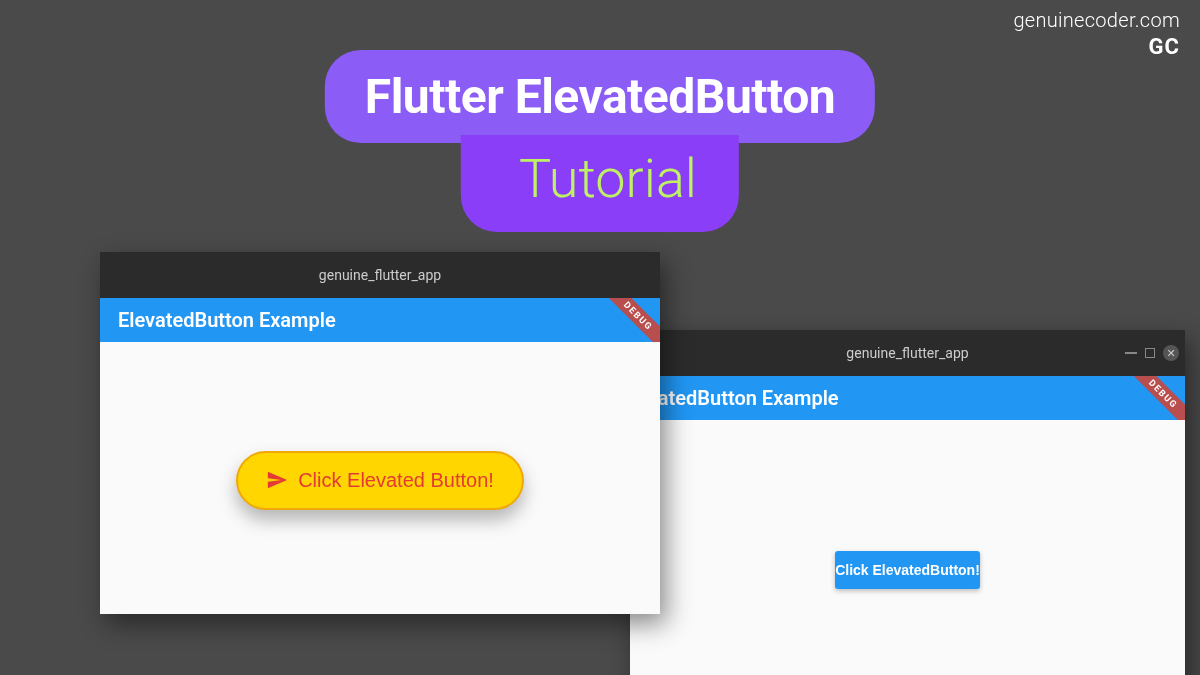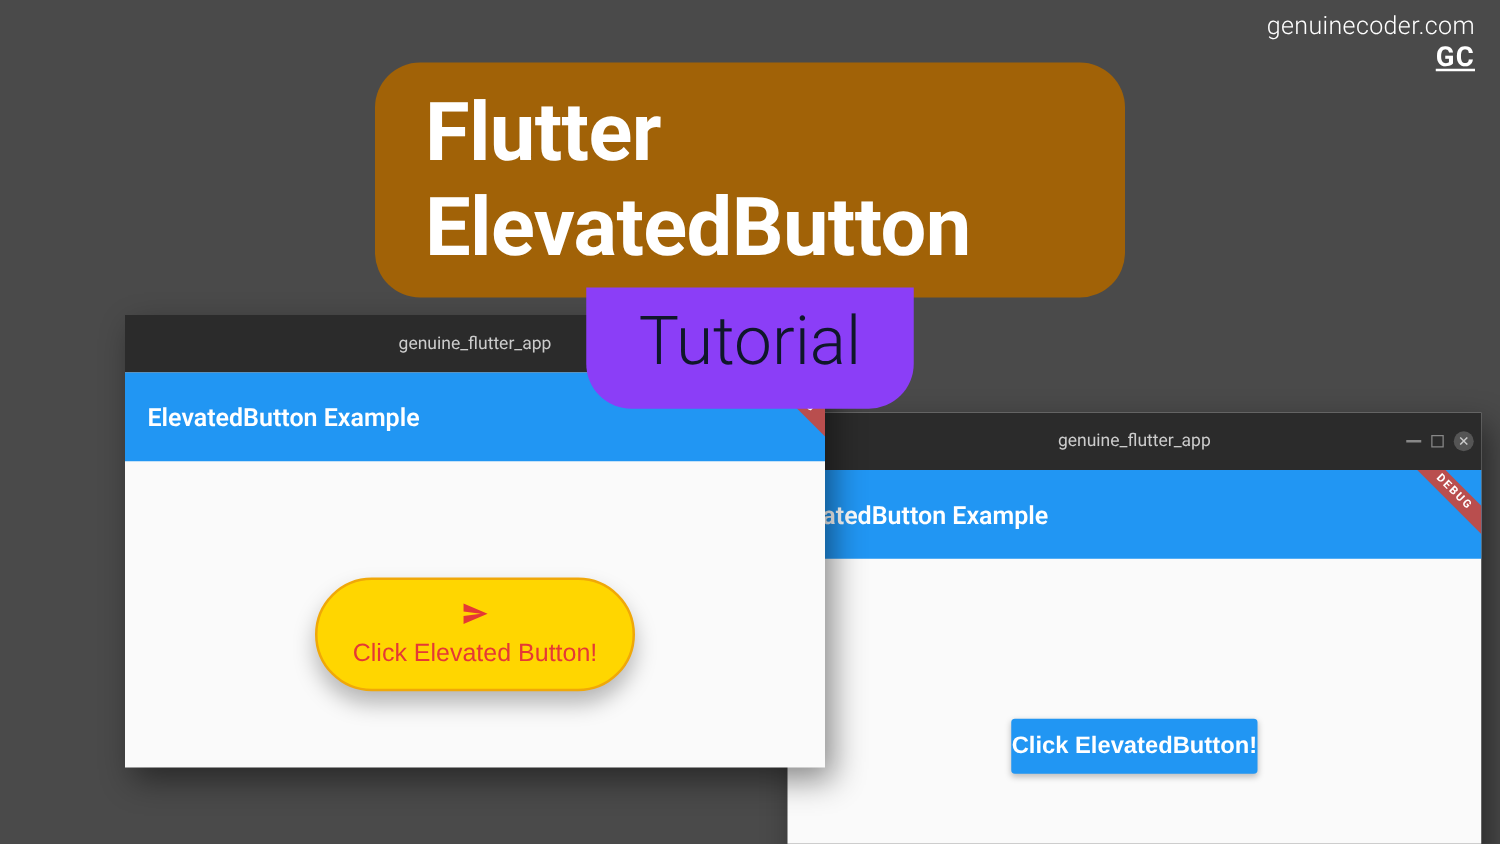--- a/index.html
+++ b/index.html
@@ -25,47 +25,46 @@
     .watermark-url {
       font-size: 20px;
       font-weight: 300;
       letter-spacing: 0.3px;
     }
     .watermark-logo {
       font-size: 22px;
       font-weight: 700;
       letter-spacing: 1px;
       margin-top: 2px;
-      text-decoration: underline;
     }
     .title-block {
       position: absolute;
       top: 50px;
       left: 50%;
       transform: translateX(-50%);
       display: flex;
       flex-direction: column;
       align-items: center;
       z-index: 20;
     }
     .title-line1 {
-      background: #a16207;
-      color: #fff;
-      font-size: 65px;
+      background: #8b5cf6;
+      color: #fff;
+      font-size: 48px;
       font-weight: 700;
       padding: 18px 40px;
       border-radius: 36px;
       letter-spacing: -0.5px;
     }
     .title-line2 {
       background: #8b3ef7;
-      color: #0f172a;
+      color: #bef264;
       font-size: 54px;
       font-weight: 300;
-      padding: 12px 42px 22px 42px;
+      padding: 12px 42px 22px 58px;
       border-radius: 0 0 36px 36px;
       margin-top: -8px;
     }
     .window {
       position: absolute;
       background: #fafafa;
       box-shadow: 6px 10px 24px rgba(0,0,0,0.45);
     }
     .window-left {
       left: 100px;
@@ -118,21 +117,21 @@
       display: flex;
       align-items: center;
       justify-content: center;
       color: #ccc;
       font-size: 11px;
       line-height: 1;
     }
     .appbar {
       background: #2196F3;
       color: #fff;
-      height: 71px;
+      height: 44px;
       display: flex;
       align-items: center;
       padding: 0 18px;
       font-size: 20px;
       font-weight: 600;
       position: relative;
       overflow: hidden;
     }
     .debug-banner {
       position: absolute;
@@ -160,33 +159,32 @@
       border-radius: 999px;
       padding: 16px 28px;
       display: flex;
       align-items: center;
       gap: 10px;
       color: #E53935;
       font-size: 20px;
       font-weight: 500;
       box-shadow: 0 10px 18px rgba(0,0,0,0.28);
       cursor: pointer;
-      flex-direction: column;
     }
     .send-icon {
       width: 22px;
       height: 22px;
       display: inline-flex;
       align-items: center;
       justify-content: center;
     }
     .blue-button {
       background: #2196F3;
       color: #fff;
-      font-size: 19px;
+      font-size: 14px;
       font-weight: 600;
       padding: 11px 0;
       border-radius: 3px;
       border: none;
       box-shadow: 0 2px 5px rgba(0,0,0,0.25);
       cursor: pointer;
     }
   </style>
 </head>
 <body>

